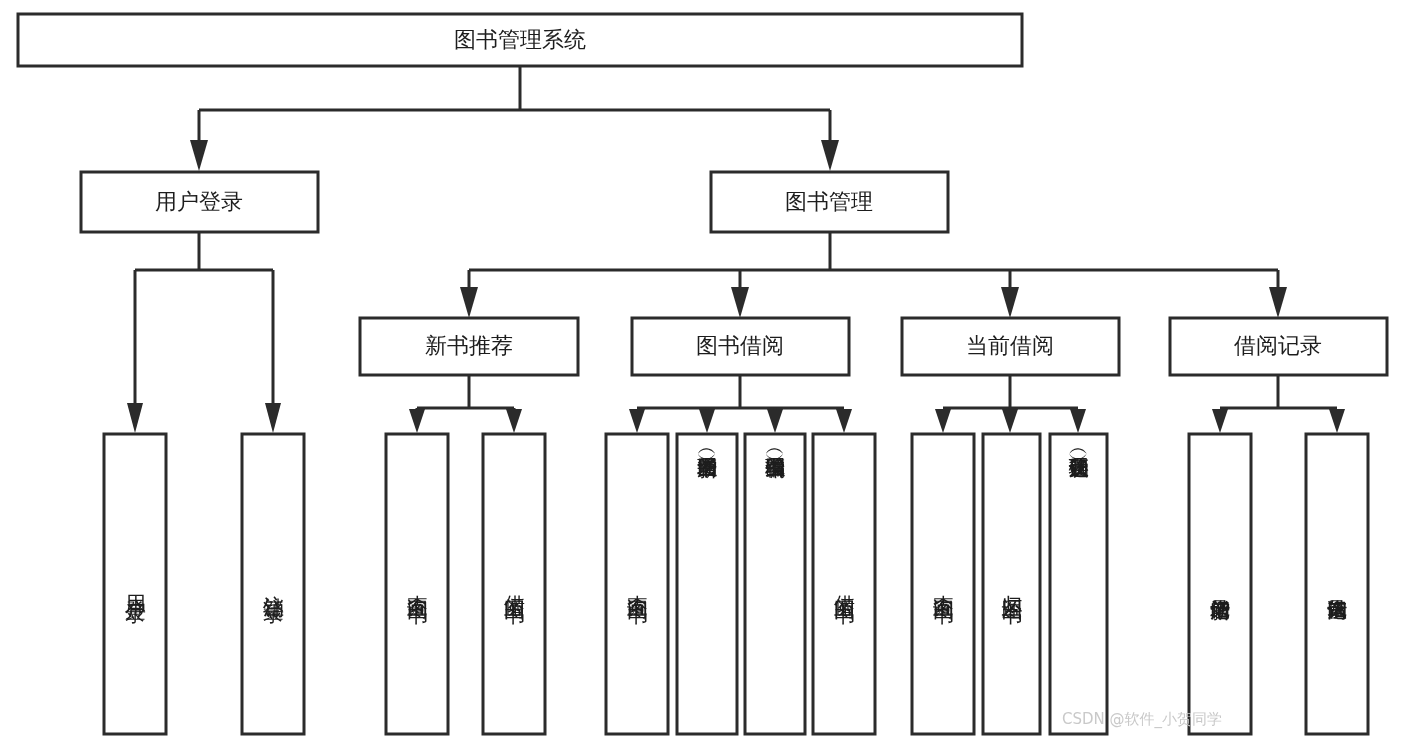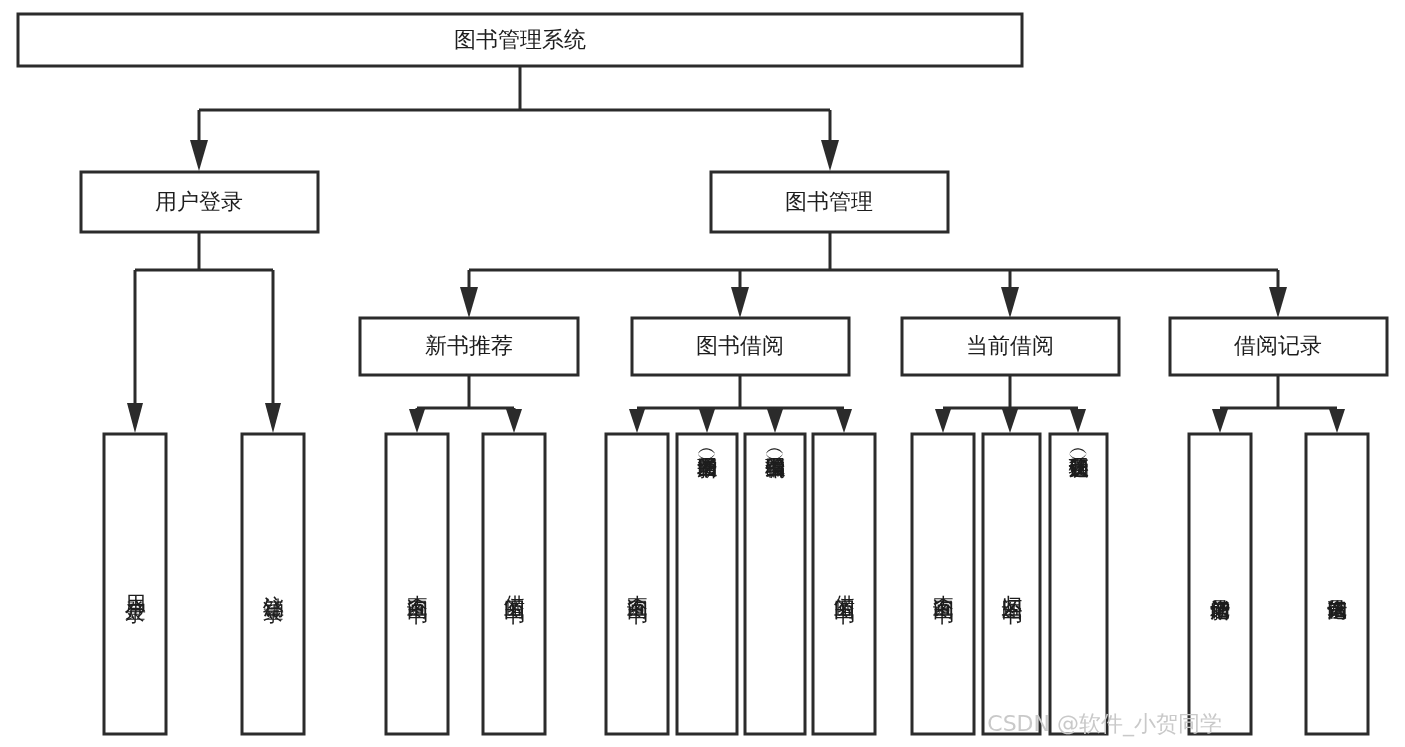--- a/index.html
+++ b/index.html
@@ -65,23 +65,23 @@
     white-space: nowrap;
     text-align: center;
   }
   .vnode-text.tight {
     font-size: 20px;
     letter-spacing: 0px;
   }
   .watermark {
     position: absolute;
     right: 12px;
-    bottom: 8px;
-    font-family: "DejaVu Sans", "Liberation Sans", sans-serif;
-    font-size: 22px;
+    bottom: 18px;
+    font-family: "DejaVu Sans", "Liberation Sans", sans-serif;
+    font-size: 15px;
     color: #c9c9c9;
     white-space: nowrap;
     user-select: none;
   }
 </style>
 </head>
 <body>
 
 <div id="diagram-root">
 

